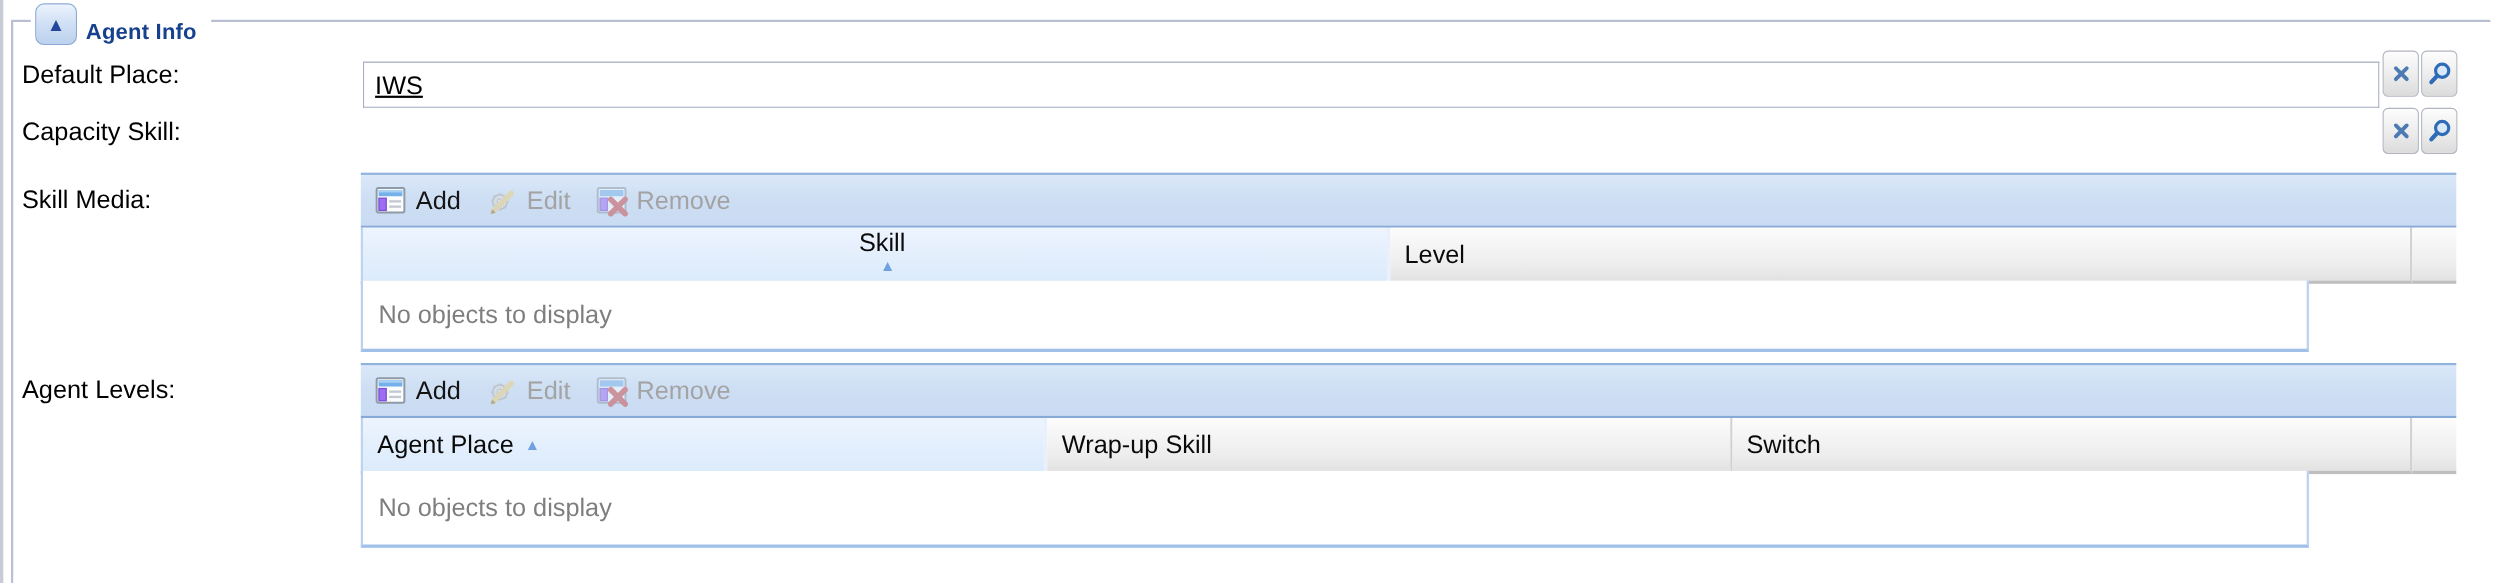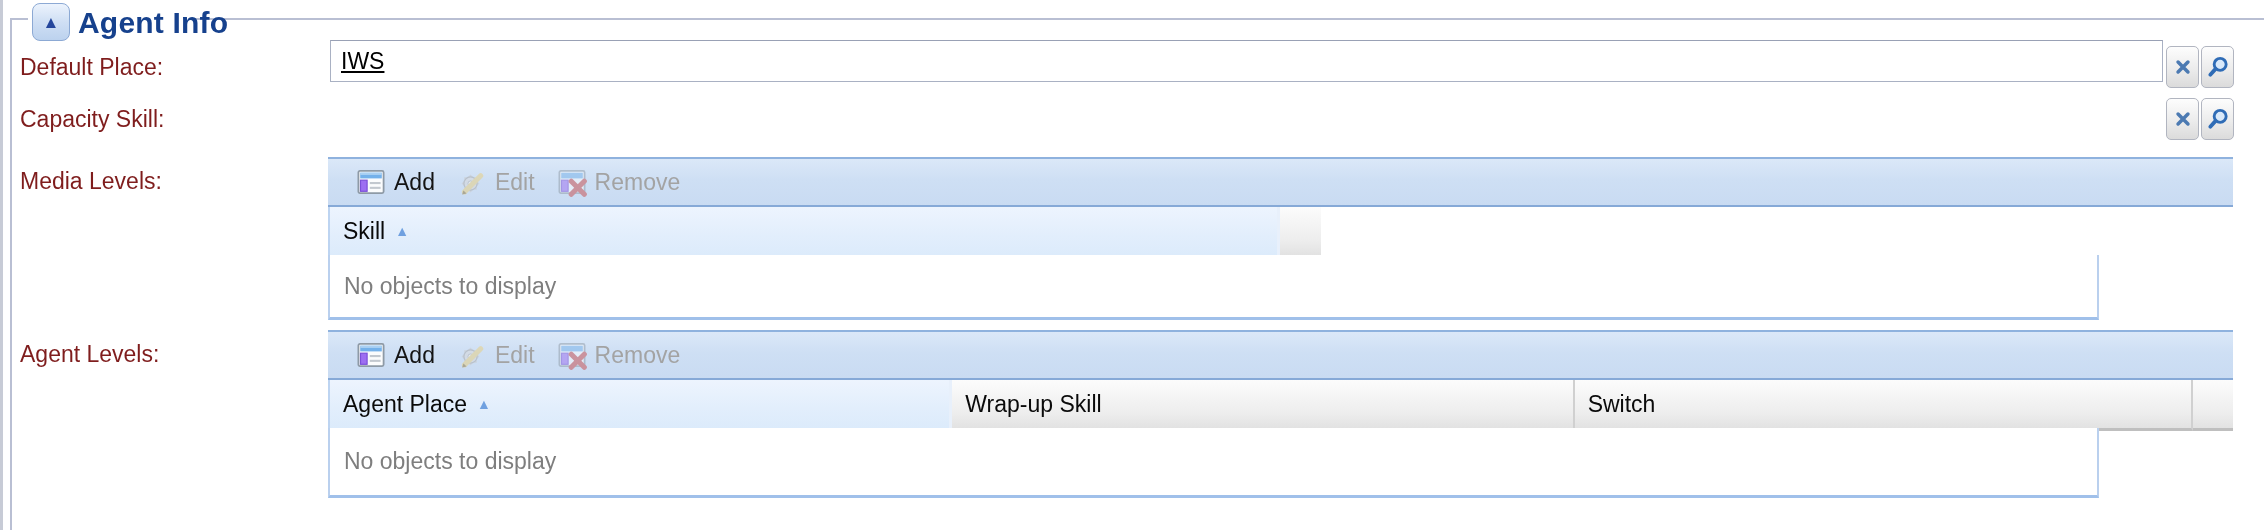--- a/index.html
+++ b/index.html
@@ -7,36 +7,36 @@
   .canvas{position:relative;width:2266px;height:530px;overflow:hidden;background:#fff;}
   .abs{position:absolute;box-sizing:border-box;}
 
   
   .outer-edge{left:0;top:0;width:3px;height:530px;background:#c7cbd6;}
   .fs-left{left:10px;top:20px;width:2px;height:510px;background:#b9bfd3;}
   .fs-top{top:18px;height:2px;background:#b9bfd3;}
   .collapse-btn{left:32px;top:3px;width:38px;height:38px;border:1px solid #8ca9d4;border-radius:8px;
     background:linear-gradient(#ecf3fd,#cfdff4 50%,#bcd2ee);display:flex;align-items:center;justify-content:center;
     color:#24469c;font-size:17px;line-height:1;cursor:pointer;}
-  .panel-title{left:78px;top:6px;font-size:30px;font-weight:bold;color:#16418d;letter-spacing:0.2px;}
-
-  
-  .lbl{left:20px;font-size:23px;color:#7f1d1d;}
+  .panel-title{left:78px;top:18px;font-size:20px;font-weight:bold;color:#16418d;letter-spacing:0.2px;}
+
+  
+  .lbl{left:20px;font-size:23px;color:#000000;}
 
   
   .field{left:330px;width:1833px;height:42px;background:#fff;border:1px solid #a9b1c3;border-top-color:#99a1b5;
     font-size:23px;line-height:40px;padding:0 10px;}
   .field .val{text-decoration:underline;color:#000;cursor:pointer;}
   .iconbtn{width:33px;height:42px;border:1px solid #b1b5c0;border-radius:5px;
     background:linear-gradient(#fdfdfd,#ececec 55%,#dbdbdb);display:flex;align-items:center;justify-content:center;cursor:pointer;}
   .iconbtn svg{display:block;}
 
   
   .toolbar{left:328px;width:1905px;height:50px;background:linear-gradient(#dbe8f8,#cedff4 45%,#c9dbf2);
-    border-top:2px solid #8fb2de;border-bottom:2px solid #86a9d7;display:flex;align-items:center;padding:0 6px 0 28px;}
+    border-top:2px solid #8fb2de;border-bottom:2px solid #86a9d7;display:flex;align-items:center;padding:0 6px 0 12px;}
   .tbtn{display:flex;align-items:center;gap:8px;margin-right:22px;cursor:pointer;}
   .tbtn .tlabel{font-size:23px;color:#141414;}
   .tbtn.disabled{cursor:default;}
   .tbtn.disabled .tlabel{color:#a3a3a3;}
   .tbtn.disabled .ticon{opacity:0.5;}
   .ticon{width:30px;height:30px;display:block;}
   .ticon svg{display:block;width:30px;height:30px;}
 
   
   .ghead{left:328px;width:1905px;height:48px;display:flex;}
@@ -60,21 +60,21 @@
   <div class="abs fs-left"></div>
   <div class="abs fs-top" style="left:10px;width:18px;"></div>
   <div class="abs fs-top" style="left:192px;width:2072px;"></div>
 
   <div class="abs collapse-btn">
     <span>▲</span>
   </div>
   <div class="abs panel-title">Agent Info</div>
 
   <div class="abs lbl" style="top:54px;">Default Place:</div>
-  <div class="abs field" style="top:40px;">
+  <div class="abs field" style="top:56px;">
     <span class="val">IWS</span>
   </div>
   <div class="abs iconbtn" style="left:2166px;top:46px;">
     <span>
       <svg width="22" height="22" viewBox="0 0 20 20">
           <path d="M5.5 5.5 L14.5 14.5 M14.5 5.5 L5.5 14.5" stroke="#4c7ab2" stroke-width="3.2" stroke-linecap="round" fill="none"></path>
         </svg>
     </span>
   </div>
   <div class="abs iconbtn" style="left:2201px;top:46px;">
@@ -96,21 +96,21 @@
   </div>
   <div class="abs iconbtn" style="left:2201px;top:98px;">
     <span>
       <svg width="24" height="24" viewBox="0 0 20 20">
         <circle cx="11.8" cy="7.8" r="5" fill="#d9e9fa" stroke="#2f6cb6" stroke-width="2.4"></circle>
         <line x1="8" y1="11.6" x2="3.6" y2="16.4" stroke="#2f6cb6" stroke-width="3.2" stroke-linecap="round"></line>
       </svg>
     </span>
   </div>
 
-  <div class="abs lbl" style="top:168px;">Media Levels:</div>
+  <div class="abs lbl" style="top:168px;">Skill Media:</div>
 
   <div class="abs toolbar" style="top:157px;">
     <div class="tbtn">
       <span class="ticon">
         <svg viewBox="0 0 20 20">
           <rect x="1.6" y="2.6" width="16.8" height="14.8" rx="1" fill="#fbfcfd" stroke="#8e9aa6" stroke-width="1.2"></rect>
           <rect x="2.8" y="3.8" width="14.4" height="3.8" fill="#74b1ea"></rect>
           <rect x="2.8" y="3.8" width="14.4" height="1.5" fill="#a9d0f3"></rect>
           <rect x="3" y="8.8" width="4.4" height="7.4" fill="#9d6ef2" stroke="#7b4fd8" stroke-width="0.8"></rect>
           <rect x="9.2" y="10" width="7.2" height="1.4" fill="#c2c8cf"></rect>
@@ -139,23 +139,26 @@
           <rect x="2.8" y="3.8" width="14.4" height="3.8" fill="#74b1ea"></rect>
           <rect x="3" y="8.8" width="4.4" height="7.4" fill="#9d6ef2" stroke="#7b4fd8" stroke-width="0.8"></rect>
           <path d="M9.5 9.5 L18.2 18.2 M18.2 9.5 L9.5 18.2" stroke="#c84a4a" stroke-width="3.4" stroke-linecap="round" fill="none"></path>
         </svg>
       </span>
       <span class="tlabel">Remove</span>
     </div>
   </div>
 
   <div class="abs ghead" style="top:207px;">
-    <div class="hcell sorted" style="width:934px;">
+    <div class="hcell sorted" style="width:934px;flex-direction:column;">
       <span>Skill</span>
       <span class="sort-arrow">▲</span>
+    </div>
+    <div class="hcell" style="width:930px;">
+      <span>Level</span>
     </div>
     <div class="hcell slim" style="width:41px;"></div>
   </div>
 
   <div class="abs gbody" style="top:255px;height:65px;">
     <span>No objects to display</span>
   </div>
 
   <div class="abs lbl" style="top:341px;">Agent Levels:</div>
 

